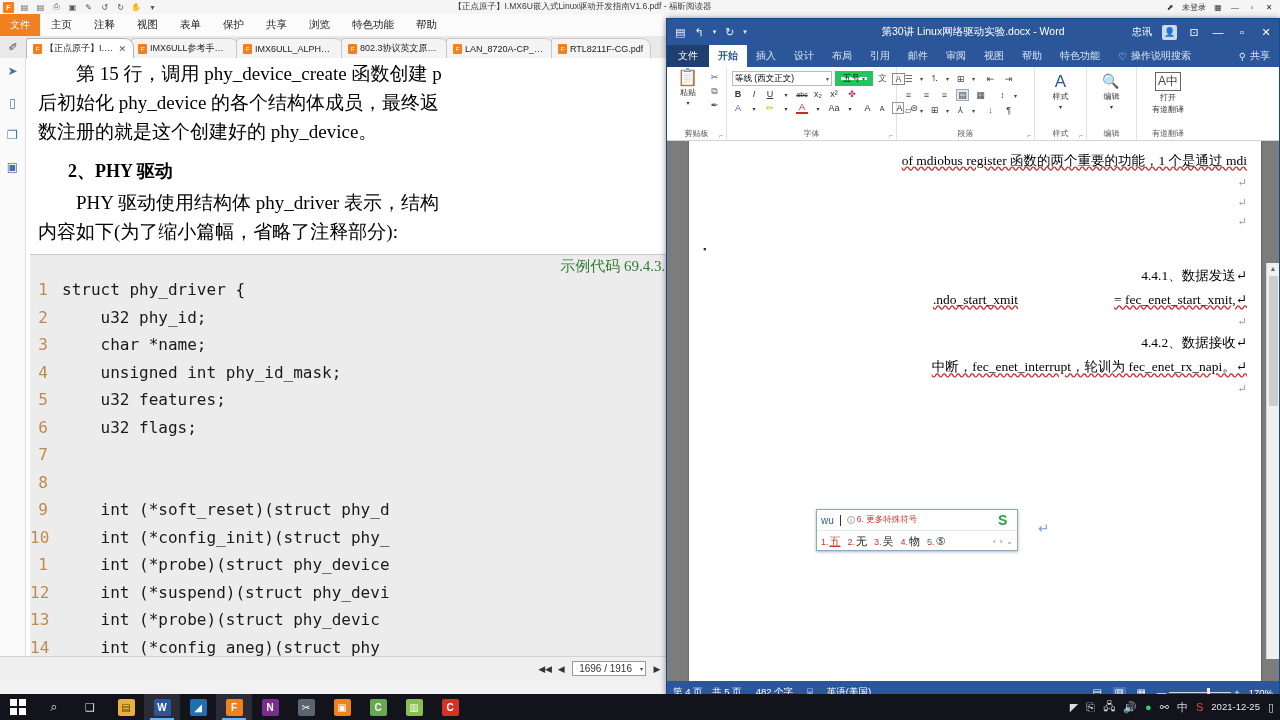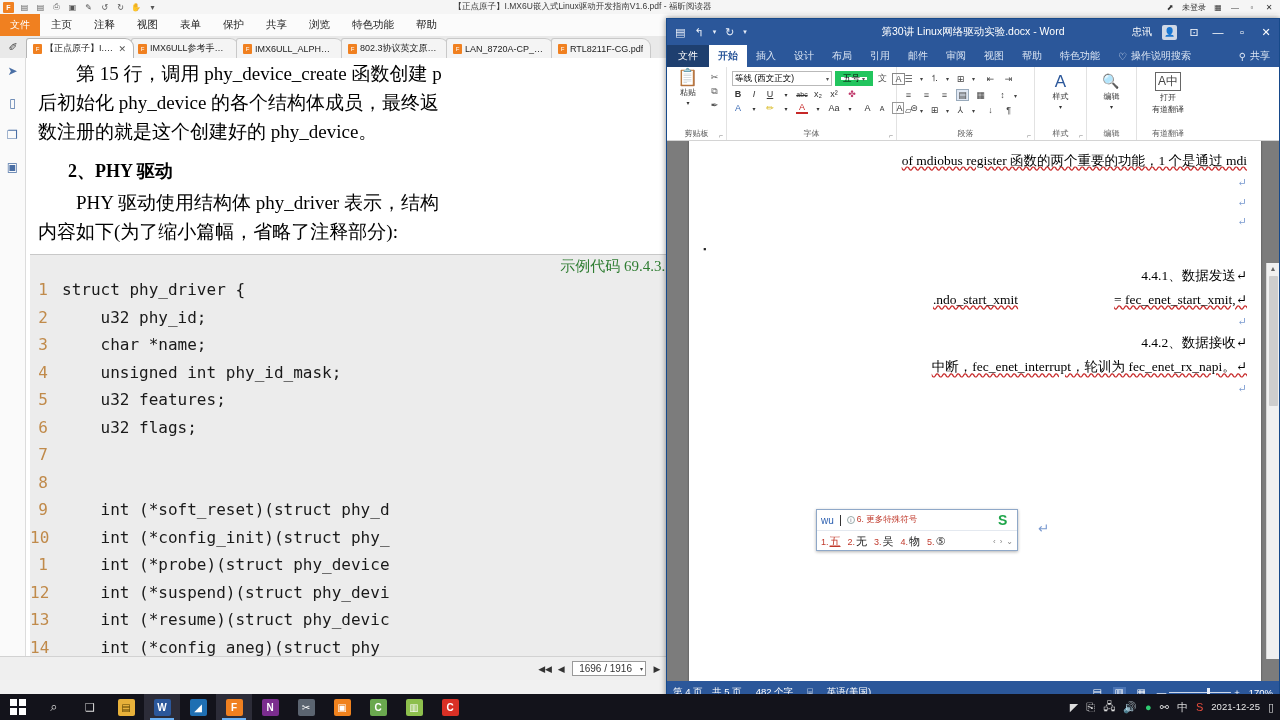--- a/index.html
+++ b/index.html
@@ -254,21 +254,21 @@
             <div class="code-line"><span class="code-no">3</span><span class="code-txt">    char *name;</span></div>
             <div class="code-line"><span class="code-no">4</span><span class="code-txt">    unsigned int phy_id_mask;</span></div>
             <div class="code-line"><span class="code-no">5</span><span class="code-txt">    u32 features;</span></div>
             <div class="code-line"><span class="code-no">6</span><span class="code-txt">    u32 flags;</span></div>
             <div class="code-line"><span class="code-no">7</span></div>
             <div class="code-line"><span class="code-no">8</span><span class="code-txt"></span></div>
             <div class="code-line"><span class="code-no">9</span><span class="code-txt">    int (*soft_reset)(struct phy_d</span></div>
             <div class="code-line"><span class="code-no">10</span><span class="code-txt">    int (*config_init)(struct phy_</span></div>
             <div class="code-line"><span class="code-no">1</span><span class="code-txt">    int (*probe)(struct phy_device</span></div>
             <div class="code-line"><span class="code-no">12</span><span class="code-txt">    int (*suspend)(struct phy_devi</span></div>
-            <div class="code-line"><span class="code-no">13</span><span class="code-txt">    int (*resume)(struct phy_devic</span></div>
+            <div class="code-line"><span class="code-no">13</span><span class="code-txt">    int (*probe)(struct phy_devic</span></div>
             <div class="code-line"><span class="code-no">14</span><span class="code-txt">    int (*config_aneg)(struct phy_</span></div>
 
           </div>
         </div>
       </div>
     </div>
 
     <div class="pdf-status">
       <div class="pdf-status-spacer"></div>
       <div class="nav-grp">

